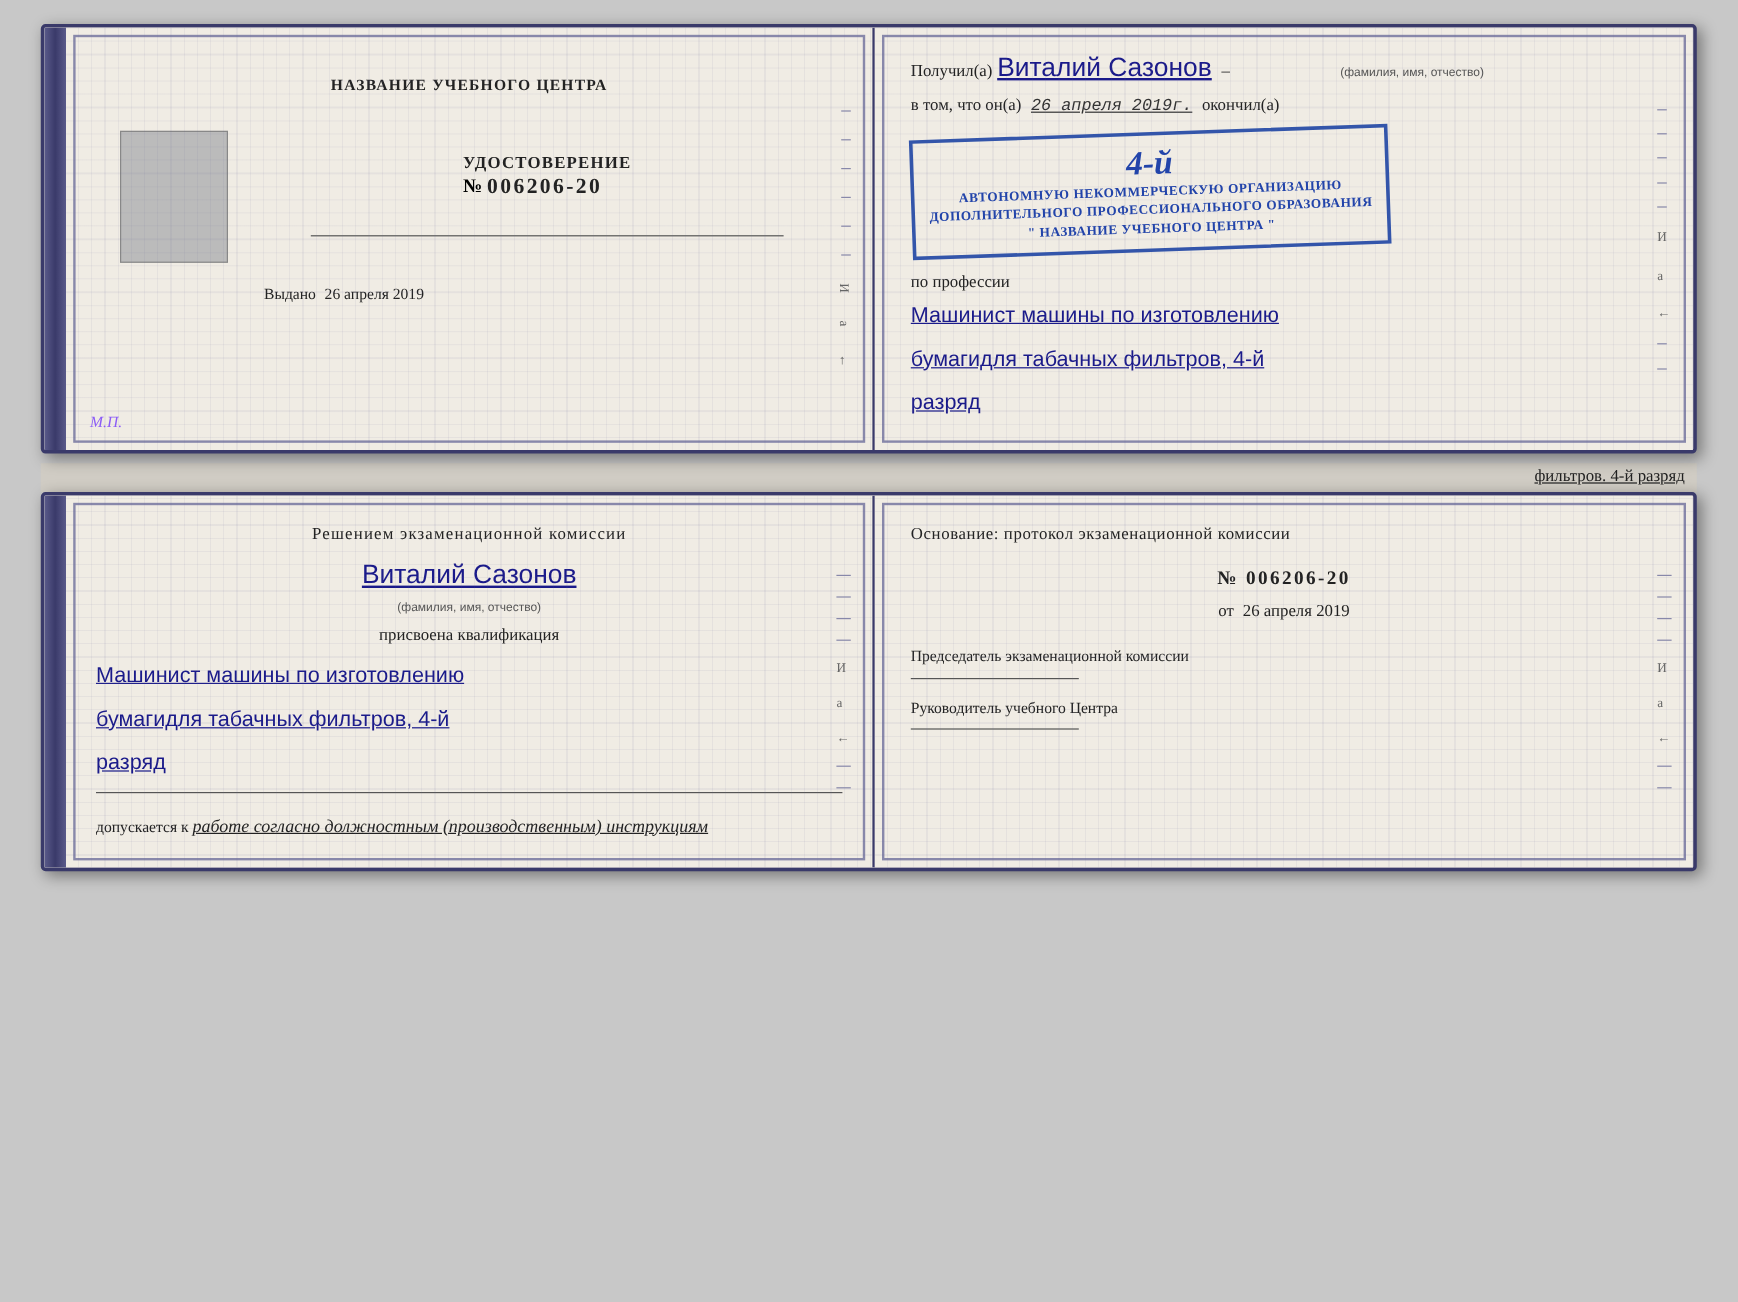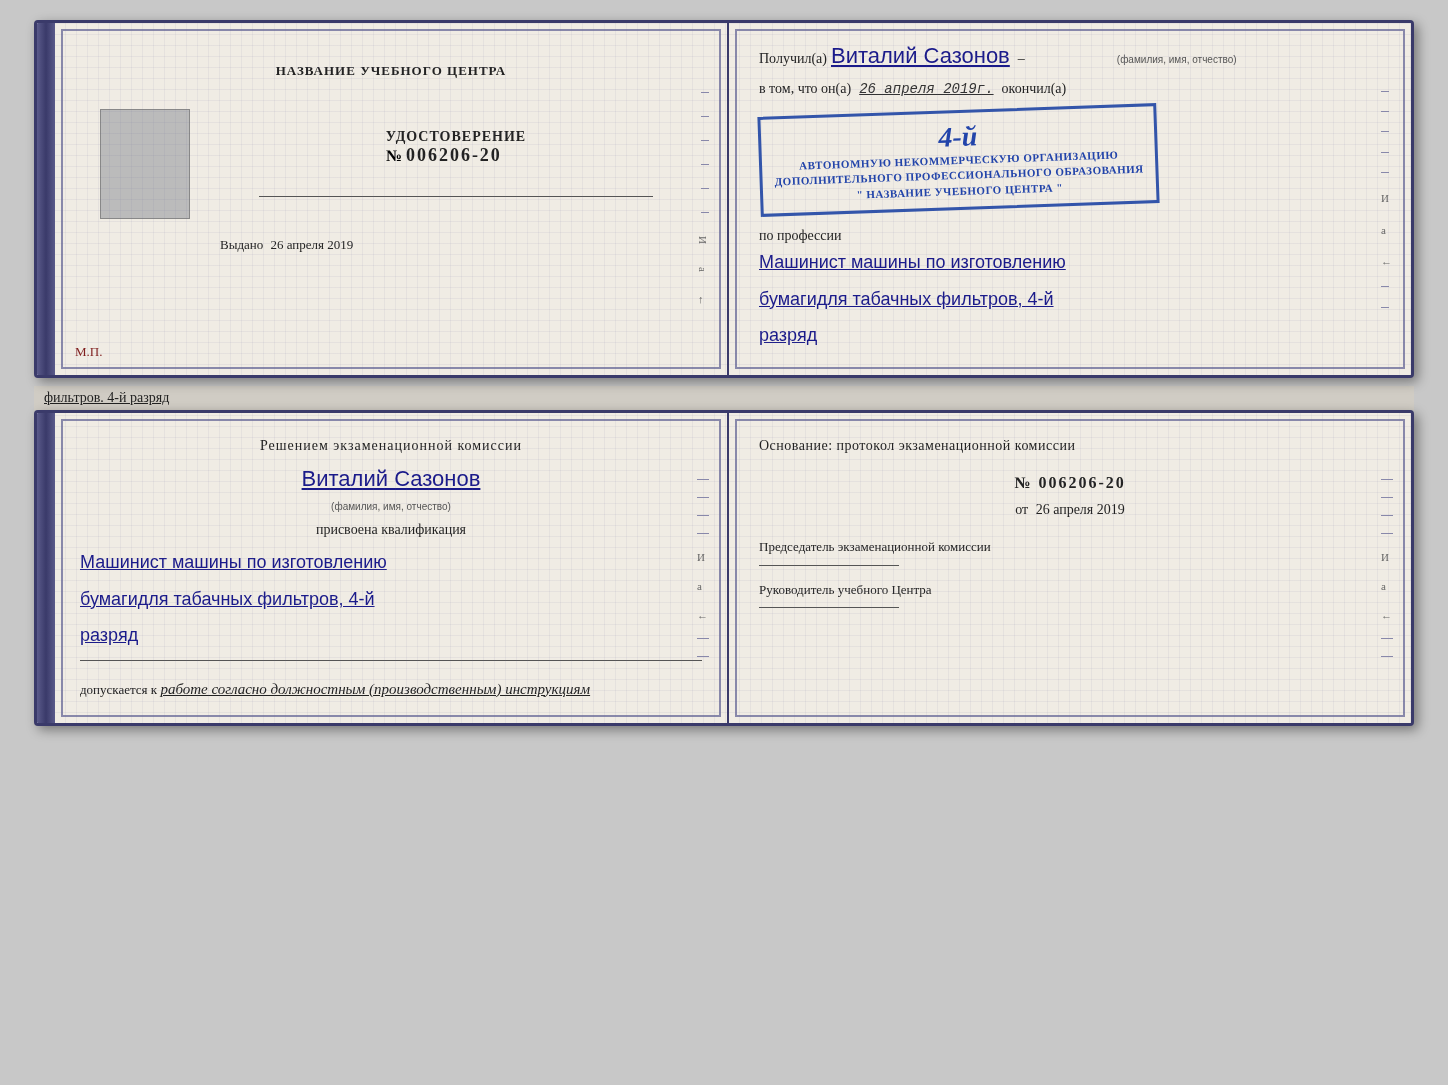--- a/index.html
+++ b/index.html
@@ -119,21 +119,22 @@
     .vydano-date {
       font-size: 13px;
       color: #222;
     }
 
     .mp-label {
       position: absolute;
       bottom: 15px;
       left: 20px;
       font-size: 13px;
-      color: #7f1d1d;
+      color: #8b5cf6;
+      font-style: italic;
     }
 
     
     .poluchil-line {
       font-size: 14px;
       color: #222;
       margin-bottom: 5px;
       display: flex;
       align-items: baseline;
       flex-wrap: wrap;
@@ -410,21 +411,21 @@
       <div style="font-size:11px; color:#666;">И</div>
       <div style="font-size:11px; color:#666;">а</div>
       <div style="font-size:11px; color:#666;">←</div>
       <div style="height:1px; background:#8888aa; width:8px;"></div>
       <div style="height:1px; background:#8888aa; width:8px;"></div>
     </div>
   </div>
 </div>
 
 <div style="width:1380px; padding:4px 10px; background:#d0ccc4;">
-  <div style="font-size:14px; color:#222; text-decoration:underline;">фильтров. 4-й разряд</div>
+  <div style="font-size:14px; color:#222; text-decoration:underline;text-align:right;">фильтров. 4-й разряд</div>
 </div>
 
 <div class="document-book2">
   <div class="book-spine"></div>
 
   <div class="book2-left">
     <div class="decorative-dots"></div>
 
     <div class="resheniem-line">Решением экзаменационной комиссии</div>
 

